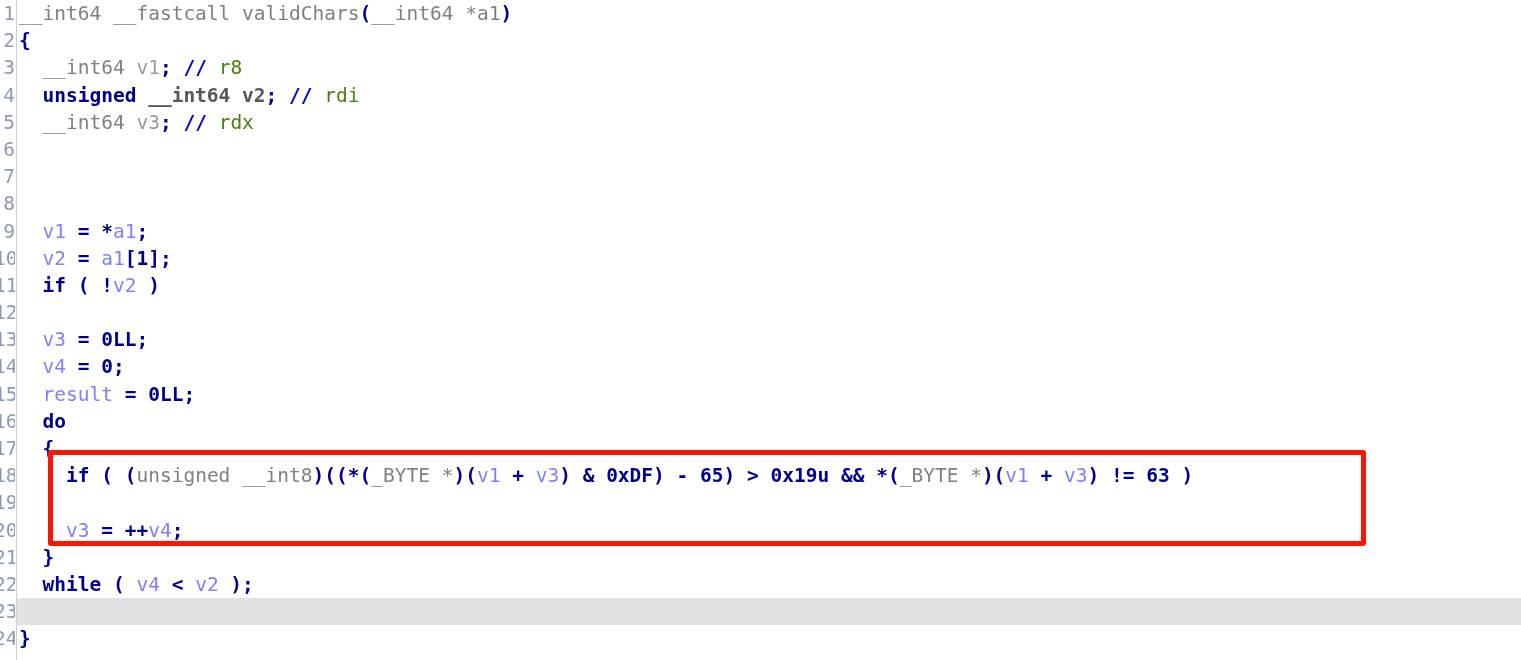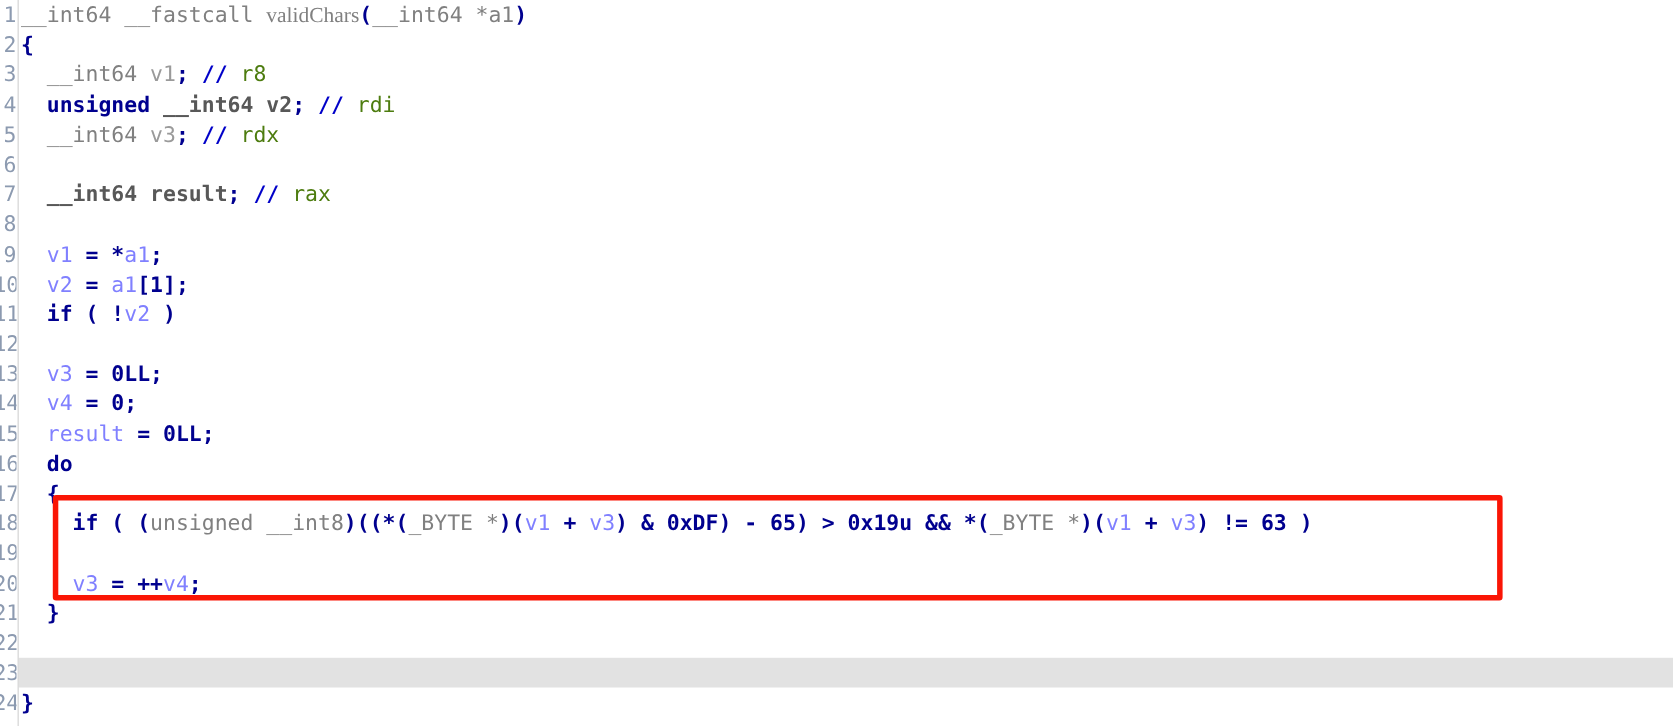--- a/index.html
+++ b/index.html
@@ -72,21 +72,21 @@
     left: 17px;
     top: 0;
     padding-left: 2px;
     white-space: pre;
   }
 
   
   .t-kw    { color: #00008f; font-weight: bold; }      
   .t-type  { color: #808080; }                          
   .t-typeb { color: #585858; font-weight: bold; }       
-  .t-fn    { color: #808080; font-family: Liberation Serif, serif; }                          
+  .t-fn    { color: #808080; }                          
   .t-var   { color: #8080ff; }                          
   .t-varg  { color: #9a9a9a; }                          
   .t-num   { color: #00008f; font-weight: bold; }       
   .t-punc  { color: #00008f; font-weight: bold; }       
   .t-cmt   { color: #0000c8; font-weight: bold; }       
   .t-reg   { color: #4d7c0f; }                          
   .t-brace { color: #00008f; font-weight: bold; }
 
   
   .annot-box {
@@ -104,36 +104,36 @@
 
 <div id="app">
 
   <div class="code" id="code-surface">
       <div class="line"><span class="lineno">1</span><span class="ltext"><span class="t-type">__int64</span><span class="t-type"> </span><span class="t-type">__fastcall</span><span class="t-type"> </span><span class="t-fn">validChars</span><span class="t-punc">(</span><span class="t-type">__int64</span><span class="t-type"> *</span><span class="t-type">a1</span><span class="t-punc">)</span></span></div>
       <div class="line"><span class="lineno">2</span><span class="ltext"><span class="t-brace">{</span></span></div>
       <div class="line"><span class="lineno">3</span><span class="ltext"><span class="t-type">  </span><span class="t-type">__int64</span><span class="t-type"> </span><span class="t-varg">v1</span><span class="t-punc">;</span><span class="t-type"> </span><span class="t-cmt">//</span><span class="t-type"> </span><span class="t-reg">r8</span></span></div>
       <div class="line"><span class="lineno">4</span><span class="ltext"><span class="t-type">  </span><span class="t-kw">unsigned</span><span class="t-type"> </span><span class="t-typeb">__int64</span><span class="t-type"> </span><span class="t-typeb">v2</span><span class="t-punc">;</span><span class="t-type"> </span><span class="t-cmt">//</span><span class="t-type"> </span><span class="t-reg">rdi</span></span></div>
       <div class="line"><span class="lineno">5</span><span class="ltext"><span class="t-type">  </span><span class="t-type">__int64</span><span class="t-type"> </span><span class="t-varg">v3</span><span class="t-punc">;</span><span class="t-type"> </span><span class="t-cmt">//</span><span class="t-type"> </span><span class="t-reg">rdx</span></span></div>
       <div class="line"><span class="lineno">6</span></div>
-      <div class="line"><span class="lineno">7</span><span class="ltext"><span class="t-type">  </span><span class="t-typeb">__int64</span><span class="t-type"> </span><span class="t-typeb">result</span><span class="t-punc">;</span><span class="t-type"> </span><span class="t-cmt">//</span><span class="t-type"> </span><span class="t-reg">rax</span></span></div>
+      <div class="line"><span class="lineno">7</span></div>
       <div class="line"><span class="lineno">8</span><span class="ltext"></span></div>
       <div class="line"><span class="lineno">9</span><span class="ltext"><span class="t-type">  </span><span class="t-var">v1</span><span class="t-punc"> = </span><span class="t-punc">*</span><span class="t-var">a1</span><span class="t-punc">;</span></span></div>
       <div class="line"><span class="lineno">10</span><span class="ltext"><span class="t-type">  </span><span class="t-var">v2</span><span class="t-punc"> = </span><span class="t-var">a1</span><span class="t-punc">[</span><span class="t-num">1</span><span class="t-punc">];</span></span></div>
       <div class="line"><span class="lineno">11</span><span class="ltext"><span class="t-type">  </span><span class="t-kw">if</span><span class="t-punc"> ( </span><span class="t-punc">!</span><span class="t-var">v2</span><span class="t-punc"> )</span></span></div>
       <div class="line"><span class="lineno">12</span></div>
       <div class="line"><span class="lineno">13</span><span class="ltext"><span class="t-type">  </span><span class="t-var">v3</span><span class="t-punc"> = </span><span class="t-num">0LL</span><span class="t-punc">;</span></span></div>
       <div class="line"><span class="lineno">14</span><span class="ltext"><span class="t-type">  </span><span class="t-var">v4</span><span class="t-punc"> = </span><span class="t-num">0</span><span class="t-punc">;</span></span></div>
       <div class="line"><span class="lineno">15</span><span class="ltext"><span class="t-type">  </span><span class="t-var">result</span><span class="t-punc"> = </span><span class="t-num">0LL</span><span class="t-punc">;</span></span></div>
       <div class="line"><span class="lineno">16</span><span class="ltext"><span class="t-type">  </span><span class="t-kw">do</span></span></div>
       <div class="line"><span class="lineno">17</span><span class="ltext"><span class="t-type">  </span><span class="t-brace">{</span></span></div>
       <div class="line"><span class="lineno">18</span><span class="ltext"><span class="t-type">    </span><span class="t-kw">if</span><span class="t-punc"> ( </span><span class="t-punc">(</span><span class="t-type">unsigned</span><span class="t-type"> </span><span class="t-type">__int8</span><span class="t-punc">)((*(</span><span class="t-type">_BYTE</span><span class="t-type"> </span><span class="t-type">*</span><span class="t-punc">)(</span><span class="t-var">v1</span><span class="t-punc"> + </span><span class="t-var">v3</span><span class="t-punc">) &amp; </span><span class="t-num">0xDF</span><span class="t-punc">) - </span><span class="t-num">65</span><span class="t-punc">) &gt; </span><span class="t-num">0x19u</span><span class="t-punc"> &amp;&amp; *(</span><span class="t-type">_BYTE</span><span class="t-type"> </span><span class="t-type">*</span><span class="t-punc">)(</span><span class="t-var">v1</span><span class="t-punc"> + </span><span class="t-var">v3</span><span class="t-punc">) != </span><span class="t-num">63</span><span class="t-punc"> )</span></span></div>
       <div class="line"><span class="lineno">19</span></div>
       <div class="line"><span class="lineno">20</span><span class="ltext"><span class="t-type">    </span><span class="t-var">v3</span><span class="t-punc"> = ++</span><span class="t-var">v4</span><span class="t-punc">;</span></span></div>
       <div class="line"><span class="lineno">21</span><span class="ltext"><span class="t-type">  </span><span class="t-brace">}</span></span></div>
-      <div class="line"><span class="lineno">22</span></div>
+      <div class="line"><span class="lineno">22</span><span class="ltext"><span class="t-type">  </span><span class="t-kw">while</span><span class="t-punc"> ( </span><span class="t-var">v4</span><span class="t-punc"> &lt; </span><span class="t-var">v2</span><span class="t-punc"> );</span></span></div>
       <div class="line current"><span class="lineno">23</span></div>
       <div class="line"><span class="lineno">24</span><span class="ltext"><span class="t-brace">}</span></span></div>
     </div>
 
   <div class="gutter"></div>
 
   <div class="annot-box" id="annot-box" style="left: 48px; top: 450px; width: 1318px; height: 96px; border-color: rgb(250, 21, 5);"></div>
 
 </div>
 

